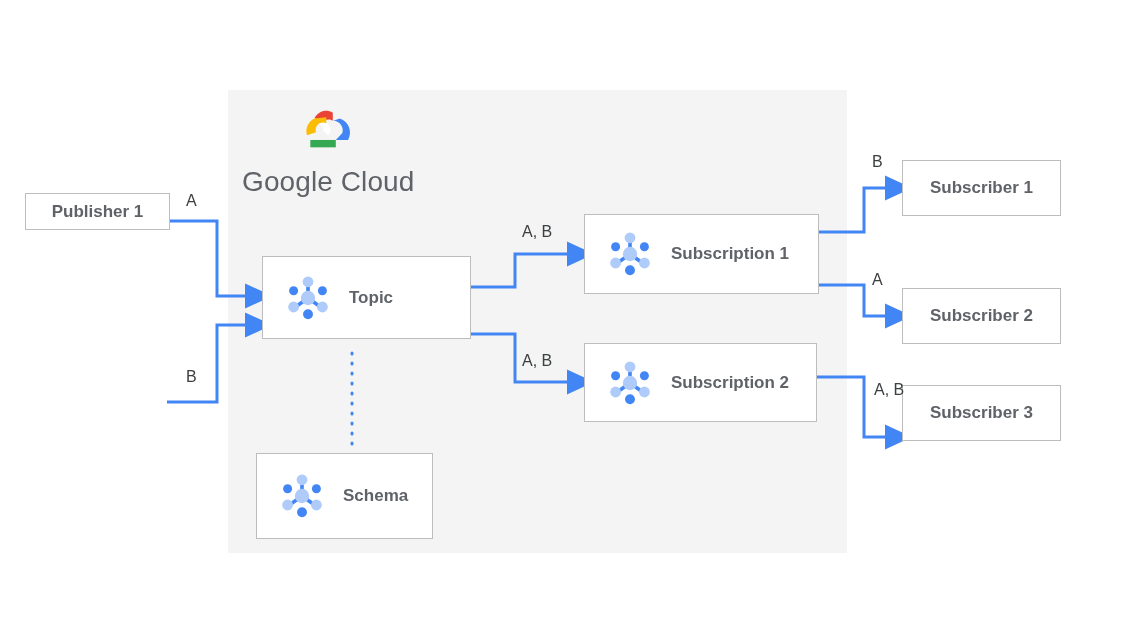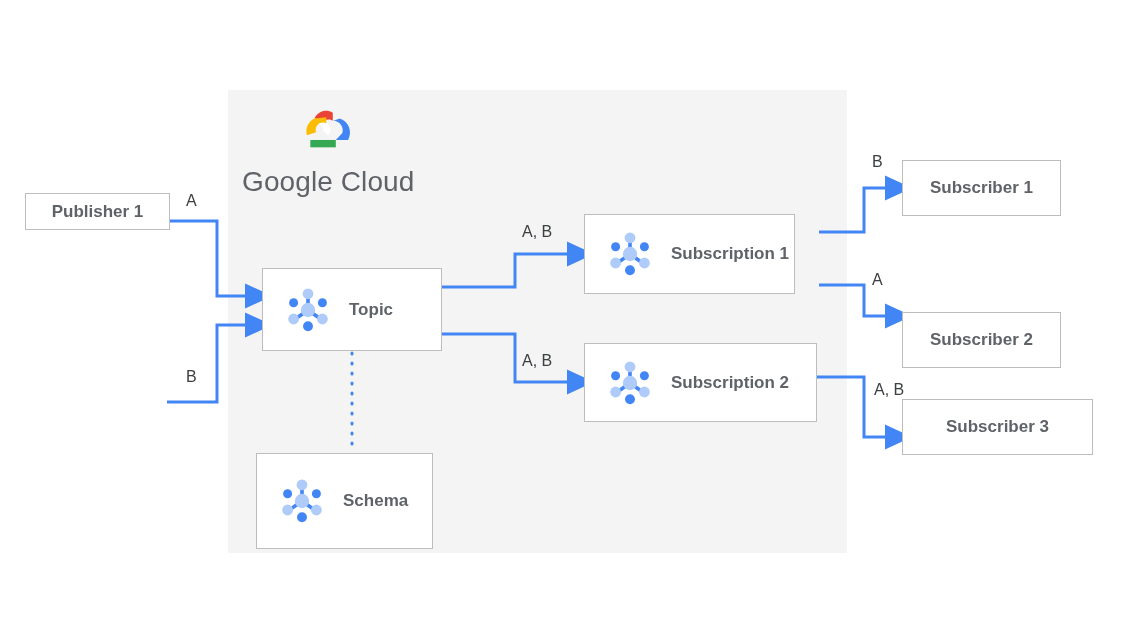--- a/index.html
+++ b/index.html
@@ -71,27 +71,27 @@
     width: 54px;
     height: 54px;
     flex: 0 0 auto;
     margin-left: 18px;
     margin-right: 14px;
   }
 
   
   .n-pub1   { left: 25px;  top: 193px; width: 145px; height: 37px; }
   .n-pub2   { left: 22px;  top: 375px; width: 145px; height: 55px; }
-  .n-topic  { left: 262px; top: 268px; width: 180px; height: 83px; }
-  .n-schema { left: 256px; top: 453px; width: 177px; height: 96px; }
-  .n-sub1   { left: 584px; top: 214px; width: 211px; height: 80px; align-items: center; }
+  .n-topic  { left: 262px; top: 256px; width: 209px; height: 83px; }
+  .n-schema { left: 256px; top: 453px; width: 177px; height: 86px; }
+  .n-sub1   { left: 584px; top: 214px; width: 235px; height: 80px; align-items: center; }
   .n-sub2   { left: 584px; top: 343px; width: 233px; height: 79px; text-align: center; }
   .n-subr1  { left: 902px; top: 160px; width: 159px; height: 56px; }
-  .n-subr2  { left: 902px; top: 288px; width: 159px; height: 56px; margin-top: 24px; }
-  .n-subr3  { left: 902px; top: 399px; width: 191px; height: 56px; }
+  .n-subr2  { left: 902px; top: 288px; width: 159px; height: 56px; }
+  .n-subr3  { left: 902px; top: 385px; width: 159px; height: 56px; }
 
   
   .edge-label {
     position: absolute;
     font-size: 16px;
     color: #3c4043;
     white-space: nowrap;
   }
   .el-a-pub1 { left: 186px; top: 192px; }
   .el-b-pub2 { left: 186px; top: 368px; }

